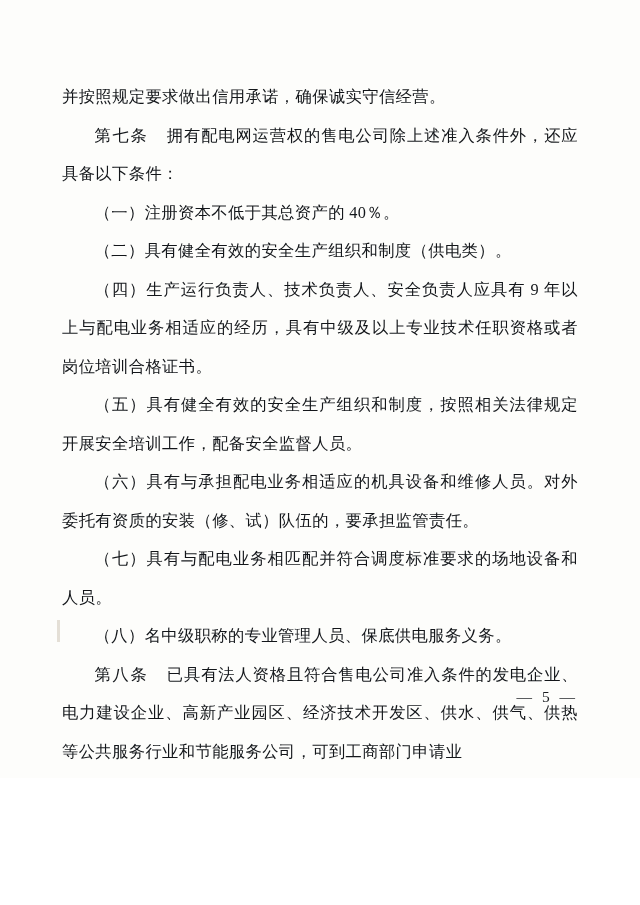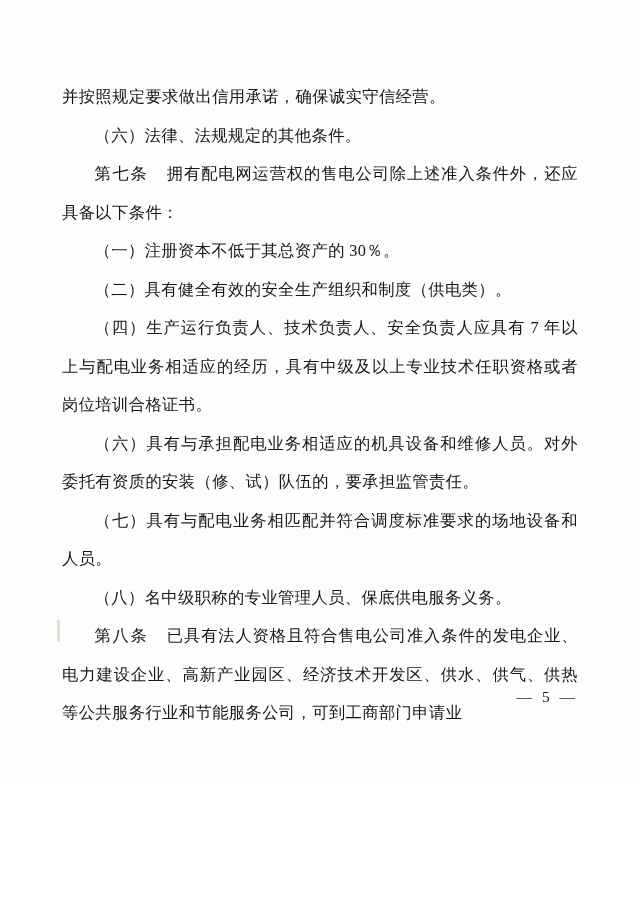--- a/index.html
+++ b/index.html
@@ -68,31 +68,31 @@
 <body>
 
 <div class="page">
 
   <div class="edge-mark"></div>
 
   <div class="doc-body">
 
     <p class="para">并按照规定要求做出信用承诺，确保诚实守信经营。</p>
 
-    <p class="para indent">（六）法律、法规规定的其他条件。</p>
 
     <p class="para indent"><span class="article-head">第七条</span><span class="article-gap"></span><span>拥有配电网运营权的售电公司除上述准入条件外，还应具备以下条件：</span></p>
 
-    <p class="para indent">（一）注册资本不低于其总资产的 30％。</p>
+    <p class="para indent">（一）注册资本不低于其总资产的 40％。</p>
 
     <p class="para indent">（二）具有健全有效的安全生产组织和制度（供电类）。</p>
 
 
-    <p class="para indent">（四）生产运行负责人、技术负责人、安全负责人应具有 7 年以上与配电业务相适应的经历，具有中级及以上专业技术任职资格或者岗位培训合格证书。</p>
+    <p class="para indent">（四）生产运行负责人、技术负责人、安全负责人应具有 9 年以上与配电业务相适应的经历，具有中级及以上专业技术任职资格或者岗位培训合格证书。</p>
 
+    <p class="para indent">（五）具有健全有效的安全生产组织和制度，按照相关法律规定开展安全培训工作，配备安全监督人员。</p>
 
     <p class="para indent">（六）具有与承担配电业务相适应的机具设备和维修人员。对外委托有资质的安装（修、试）队伍的，要承担监管责任。</p>
 
     <p class="para indent">（七）具有与配电业务相匹配并符合调度标准要求的场地设备和人员。</p>
 
     <p class="para indent">（八）名中级职称的专业管理人员、保底供电服务义务。</p>
 
     <p class="para indent"><span class="article-head">第八条</span><span class="article-gap"></span><span>已具有法人资格且符合售电公司准入条件的发电企业、电力建设企业、高新产业园区、经济技术开发区、供水、供气、供热等公共服务行业和节能服务公司，可到工商部门申请业</span></p>
 
   </div>

